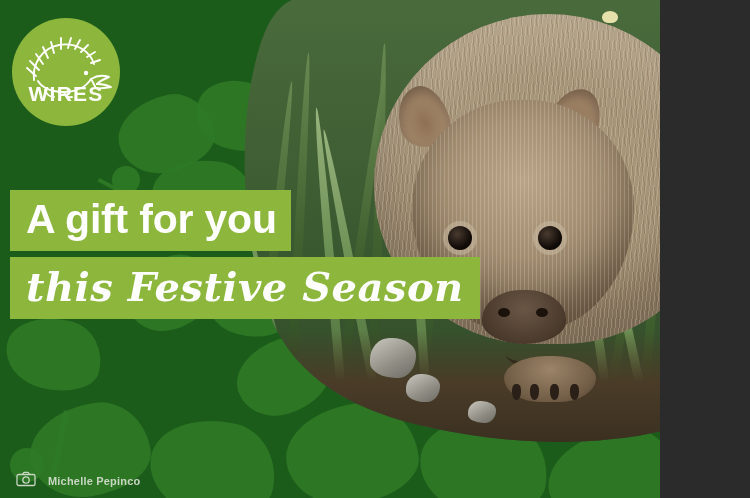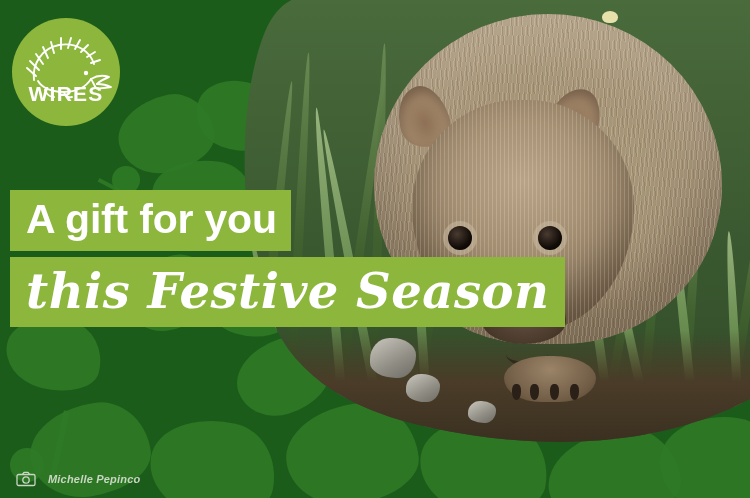--- a/index.html
+++ b/index.html
@@ -2,21 +2,21 @@
 <html><head>
 <meta charset="utf-8">
 <style>
   html, body {
     margin: 0;
     padding: 0;
     background: #2b2b2b;
   }
   #banner {
     position: relative;
-    width: 750px;
+    width: 660px;
     height: 498px;
     overflow: hidden;
     background: #1c5c1b;
     font-family: "Liberation Sans", sans-serif;
     -webkit-font-smoothing: antialiased;
   }
 
   
   .pattern {
     position: absolute;
@@ -220,34 +220,33 @@
     font-weight: 700;
     line-height: 1;
     padding: 9px 14px 11px 16px;
     white-space: nowrap;
     letter-spacing: -0.2px;
   }
   .hl-bar.script {
     font-family: "DejaVu Serif", "Liberation Serif", serif;
     font-style: italic;
     font-weight: 700;
-    font-size: 48px;
+    font-size: 40px;
     letter-spacing: 0.5px;
     padding: 10px 16px 12px 16px;
   }
 
   
   .credit {
     position: absolute;
     left: 16px; bottom: 11px;
     display: flex;
-    align-items: center;
+    align-items: flex-end;
     gap: 12px;
     z-index: 6;
-    font-style: italic;
   }
   .cam-icon {
     width: 20px; height: 16px;
     display: block;
   }
   .credit-name {
     color: #c8d6c2;
     font-size: 11px;
     font-weight: 700;
     letter-spacing: .2px;

